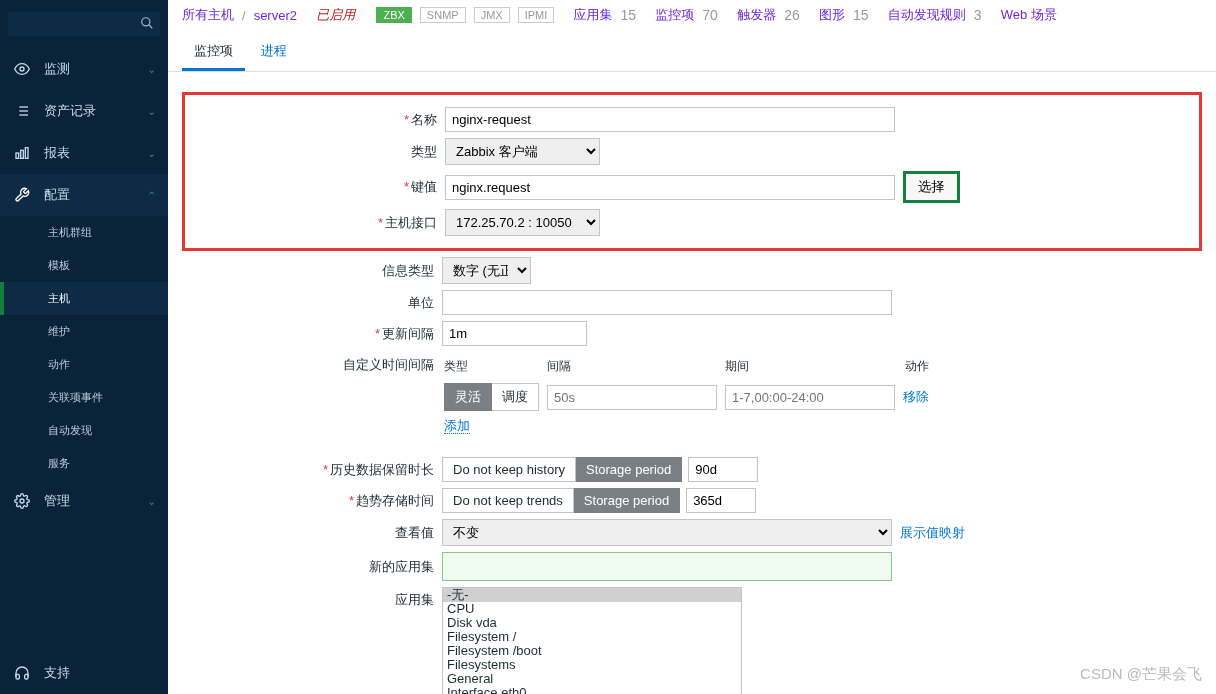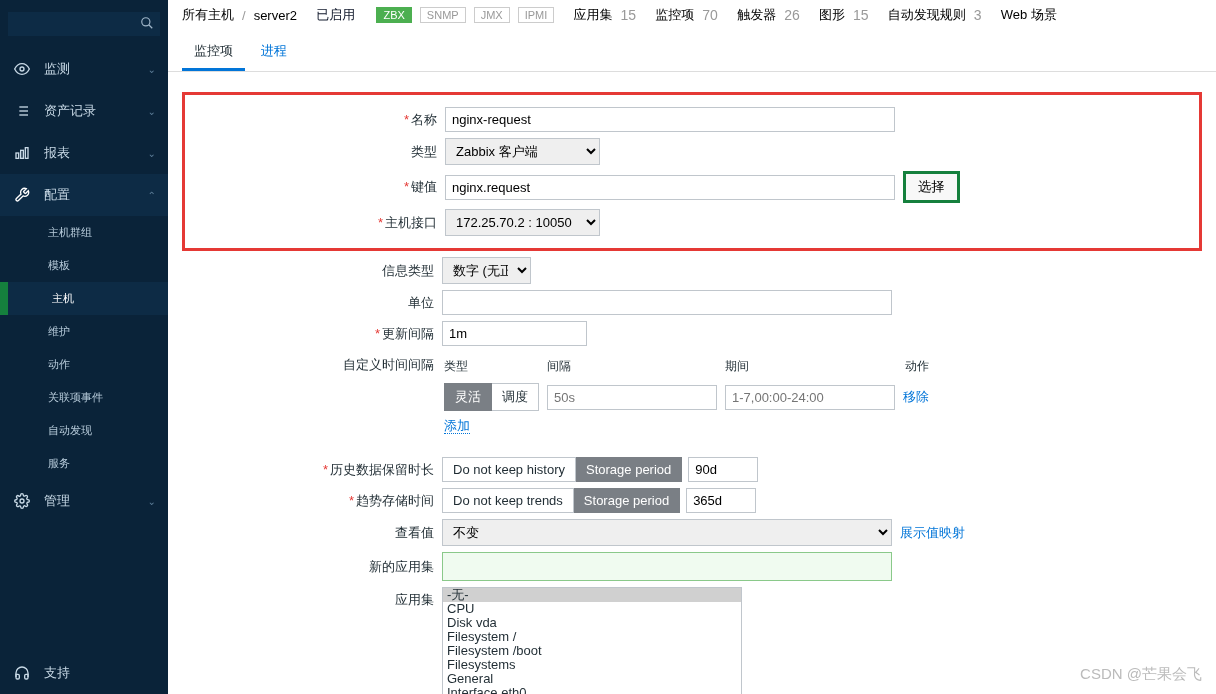--- a/index.html
+++ b/index.html
@@ -11,29 +11,29 @@
     .search-input { width: 100%; background: #0d2b45; border: none; color: #fff; padding: 5px 28px 5px 8px; font-size: 12px; }
     .search-wrap { position: relative; }
     .search-wrap .sicon { position: absolute; right: 6px; top: 4px; color: #9fb5c8; }
     
     .nav-item { display: flex; align-items: center; padding: 12px 14px; color: #c8d9e6; cursor: pointer; position: relative; }
     .nav-item .nicon { width: 18px; margin-right: 12px; display: inline-flex; }
     .nav-item .chev { position: absolute; right: 12px; font-size: 10px; color: #5d7e98; }
     .nav-item.config { background: #0d2b45; }
     
     .sub-item { padding: 9px 14px 9px 44px; color: #b8ccdb; cursor: pointer; font-size: 11px; border-left: 4px solid transparent; }
-    .sub-item.sel { border-left: 8px solid #15803d; color: #fff; background: #0d2b45; }
+    .sub-item.sel { border-left: 4px solid #15803d; color: #fff; background: #0d2b45; }
     
     .sidebar-foot { margin-top: auto; }
     
     .main { flex: 1; background: #fff; overflow-y: auto; overflow-x: hidden; }
     .crumbs { padding: 6px 14px 0; display: flex; align-items: center; gap: 6px; flex-wrap: wrap; }
-    .crumbs a { color: #000000; text-decoration: none; }
+    .crumbs a { color: #6d28d9; text-decoration: none; }
     .crumbs .sep { color: #999; margin: 0 2px; }
-    .status-enabled { color: #0f172a; }
+    .status-enabled { color: #b91c1c; font-style: italic; }
     .tag { display: inline-block; padding: 1px 6px; font-size: 11px; border: 1px solid #ccc; color: #999; margin-left: 2px; }
     .tag.zbx { background: #4caf50; color: #fff; border-color: #4caf50; }
     .count { color: #999; font-size: 14px; margin-left: 2px; }
     .crlink { color: #0275d8; text-decoration: none; }
     .crlink.sel { font-weight: normal; }
     
     .tabs { padding: 0 14px; border-bottom: 1px solid #ddd; margin-top: 10px; }
     .tab { display: inline-block; padding: 8px 12px; color: #0275d8; cursor: pointer; border-bottom: 3px solid transparent; }
     .tab.active { color: #1f2c33; border-bottom-color: #0275d8; }
     

